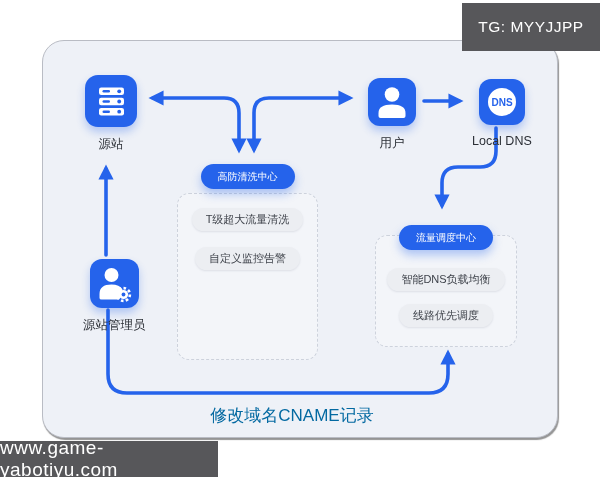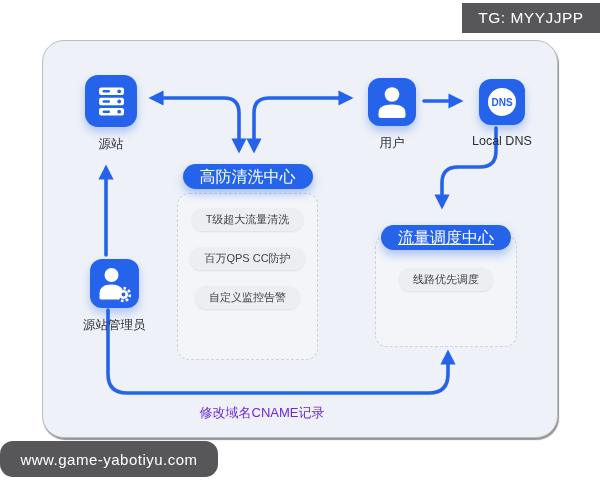--- a/index.html
+++ b/index.html
@@ -43,43 +43,43 @@
     border:1px dashed #cdd2dc;
     border-radius:12px;
     background:rgba(255,255,255,.30);
     display:flex;flex-direction:column;align-items:center;
   }
   .cluster-scrub{left:177px;top:193px;width:141px;height:167px;padding-top:14px;gap:16px;}
   .cluster-sched{left:375px;top:235px;width:142px;height:112px;padding-top:32px;gap:13px;}
   .cluster-title{
     position:absolute;left:50%;transform:translateX(-50%);
     background:var(--primary);color:#fff;
-    font-size:16px;line-height:25px;height:25px;
+    font-size:10px;line-height:25px;height:25px;
     padding:0 17px;border-radius:13px;white-space:nowrap;
     box-shadow:0 5px 10px rgba(37,99,235,.35);
   }
   .cluster-scrub .cluster-title{top:-30px;}
-  .cluster-sched .cluster-title{top:-11px;text-decoration:underline;}
+  .cluster-sched .cluster-title{top:-11px;}
   .item-pill{
     background:var(--pill-bg);color:#3f434b;
     font-size:11px;line-height:23px;height:23px;
     padding:0 14px;border-radius:12px;white-space:nowrap;
     box-shadow:0 1px 2px rgba(120,130,150,.18);
   }
   .cname-label{
-    position:absolute;left:262px;top:404px;transform:translateX(-50%);
-    font-size:13px;color:#6d28d9;white-space:nowrap;
+    position:absolute;left:292px;top:404px;transform:translateX(-50%);
+    font-size:17px;color:#0369a1;white-space:nowrap;
   }
   .watermark{
     position:absolute;background:var(--wm-bg);color:#fff;
     display:flex;align-items:center;justify-content:center;
     letter-spacing:.5px;
   }
-  .wm-tg{left:462px;top:3px;width:138px;height:30px;font-size:15.5px;}
-  .wm-site{left:0;top:441px;width:218px;height:36px;font-size:15px;border-radius:13px;}
+  .wm-tg{left:462px;top:3px;width:138px;height:48px;font-size:15.5px;}
+  .wm-site{left:0;top:441px;width:218px;height:36px;font-size:19px;}
 </style>
 </head>
 <body>
 
 <div class="panel"></div>
 
 <svg class="arrows" viewBox="0 0 600 480">
   <defs>
     <marker id="ah" viewBox="0 0 10 10" refX="7" refY="5" markerWidth="4.2" markerHeight="4.2" orient="auto-start-reverse">
       <path d="M0,0 L10,5 L0,10 z" fill="#2563eb"></path>
@@ -145,25 +145,25 @@
         <circle cx="33.5" cy="35.5" r="1.9" fill="#2563eb"></circle>
       </g>
     </svg>
   </div>
   <div class="lbl">源站管理员</div>
 </div>
 
 <div class="cluster cluster-scrub">
   <div class="cluster-title">高防清洗中心</div>
   <div class="item-pill">T级超大流量清洗</div>
-  <div class="item-pill">百万QPS CC防护</div>
   <div class="item-pill">自定义监控告警</div>
 </div>
 
 <div class="cluster cluster-sched">
   <div class="cluster-title">流量调度中心</div>
+  <div class="item-pill">智能DNS负载均衡</div>
   <div class="item-pill">线路优先调度</div>
 </div>
 
 <div class="cname-label">修改域名CNAME记录</div>
 
 <div class="watermark wm-tg">TG: MYYJJPP</div>
 <div class="watermark wm-site">www.game-yabotiyu.com</div>
 
 </body></html>

